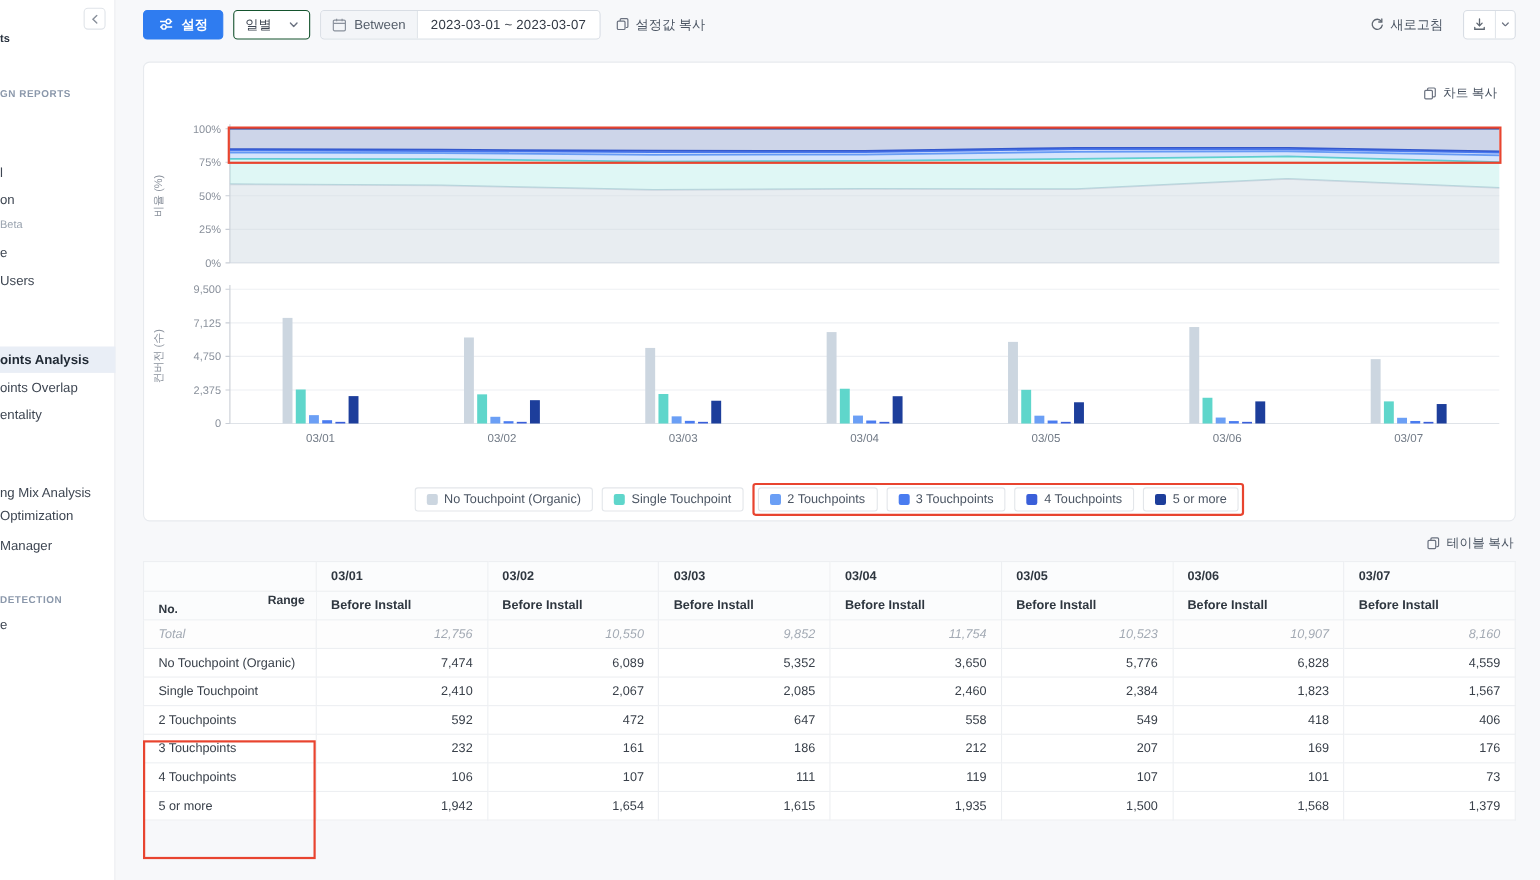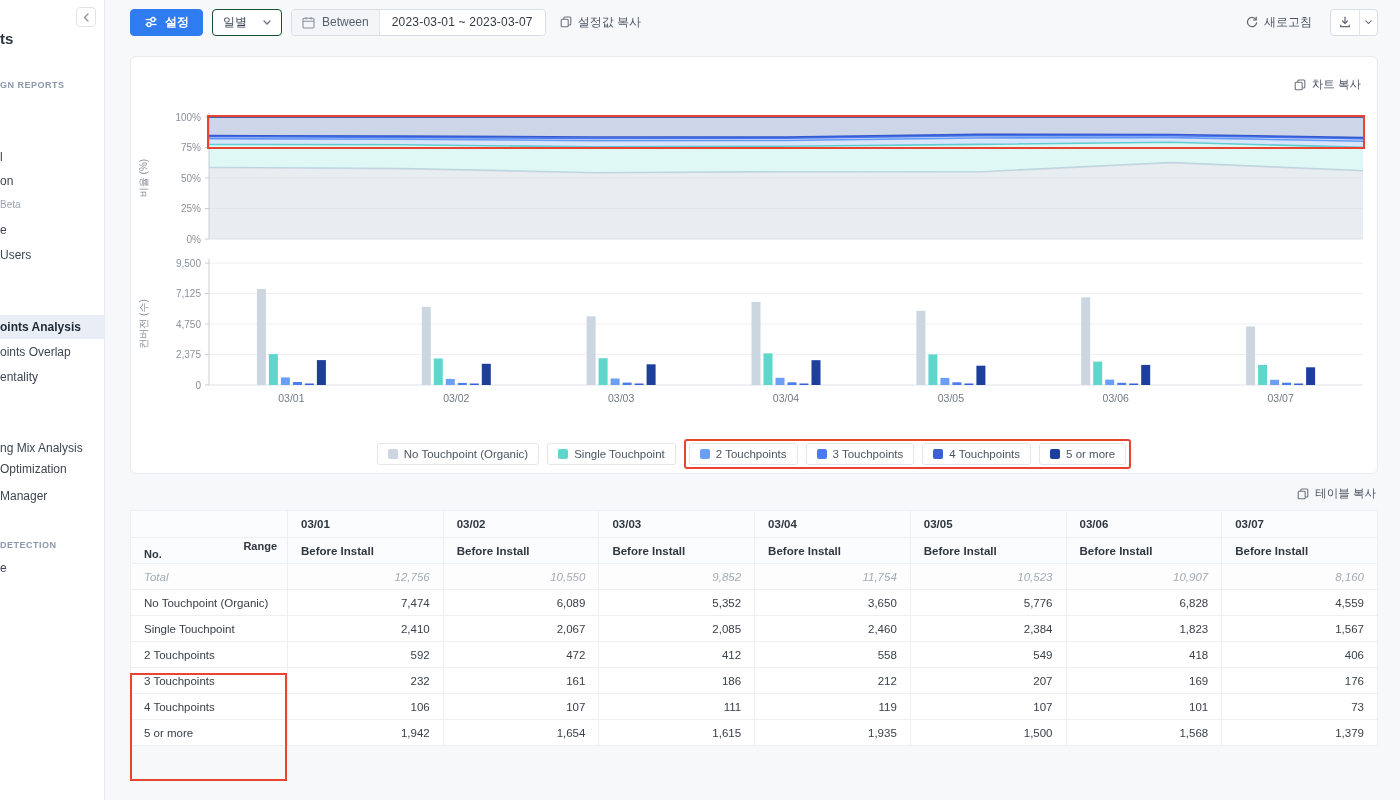--- a/index.html
+++ b/index.html
@@ -4,21 +4,21 @@
 <style>
   *{box-sizing:border-box;margin:0;padding:0}
   html,body{width:1400px;height:800px;overflow:hidden}
   body{background:#f7f8fa;font-family:"Liberation Sans",sans-serif;color:#333a44;-webkit-font-smoothing:antialiased}
   svg text{font-family:"Liberation Sans",sans-serif}
   button{font-family:inherit}
 
   
   .sidebar{position:fixed;left:0;top:0;width:105px;height:800px;background:#fff;border-right:1px solid #e8eaee;z-index:10}
   .sb-collapse{position:absolute;top:7px;right:8px;width:20px;height:20px;background:#fff;border:1px solid #e0e4e9;border-radius:4px;display:flex;align-items:center;justify-content:center;cursor:pointer}
-  .sb-title{position:absolute;top:30px;left:0;font-size:15px;font-weight:700;color:#2b3440;white-space:nowrap}
+  .sb-title{position:absolute;top:30px;left:0;font-size:10px;font-weight:700;color:#2b3440;white-space:nowrap}
   .sb-sec{position:absolute;left:0;font-size:9px;font-weight:700;letter-spacing:.5px;color:#8b98ab;white-space:nowrap}
   .sb-it{position:absolute;left:0;width:105px;height:24px;line-height:24px;font-size:12px;color:#3e4652;white-space:nowrap;cursor:pointer}
   .sb-beta{font-size:10px;color:#9aa3af}
   .sb-active{background:#e9eef6;font-weight:700;color:#1f2833}
 
   
   .main{margin-left:105px;height:800px}
   .toolbar{height:44px;display:flex;align-items:center;padding:0 22px 0 25px}
   .btn-primary{display:flex;align-items:center;gap:7px;height:27px;padding:0 13px;background:#2f7cf0;border:1px solid #2f7cf0;color:#fff;border-radius:4px;font-size:12px;font-weight:700;cursor:pointer}
   .dd{margin-left:9px;display:flex;align-items:center;gap:16px;height:27px;padding:0 10px;background:#fff;border:1px solid #14532d;border-radius:4px;font-size:12px;color:#3e4652;cursor:pointer}
@@ -387,21 +387,21 @@
               <td class="valnum">2,085</td>
               <td class="valnum">2,460</td>
               <td class="valnum">2,384</td>
               <td class="valnum">1,823</td>
               <td class="valnum">1,567</td>
             </tr>
             <tr class="">
               <th>2 Touchpoints</th>
               <td class="valnum">592</td>
               <td class="valnum">472</td>
-              <td class="valnum">412</td>
+              <td class="valnum">647</td>
               <td class="valnum">558</td>
               <td class="valnum">549</td>
               <td class="valnum">418</td>
               <td class="valnum">406</td>
             </tr>
             <tr class="">
               <th>3 Touchpoints</th>
               <td class="valnum">232</td>
               <td class="valnum">161</td>
               <td class="valnum">186</td>

